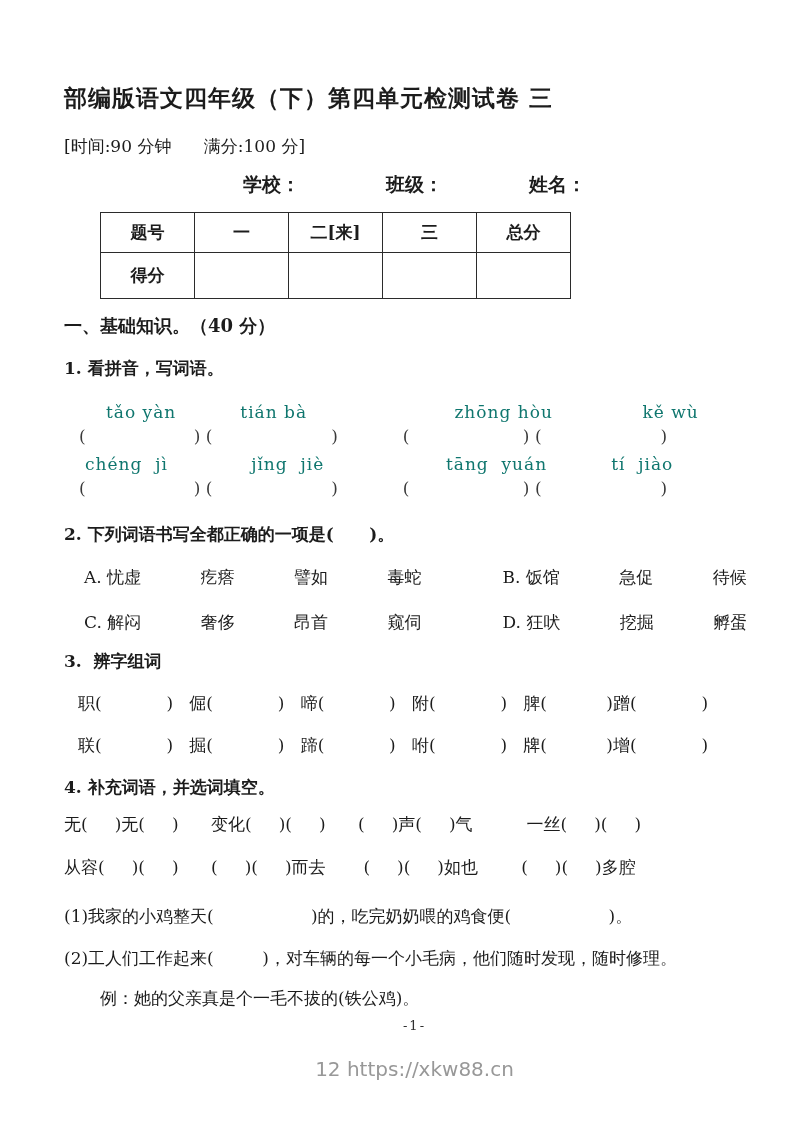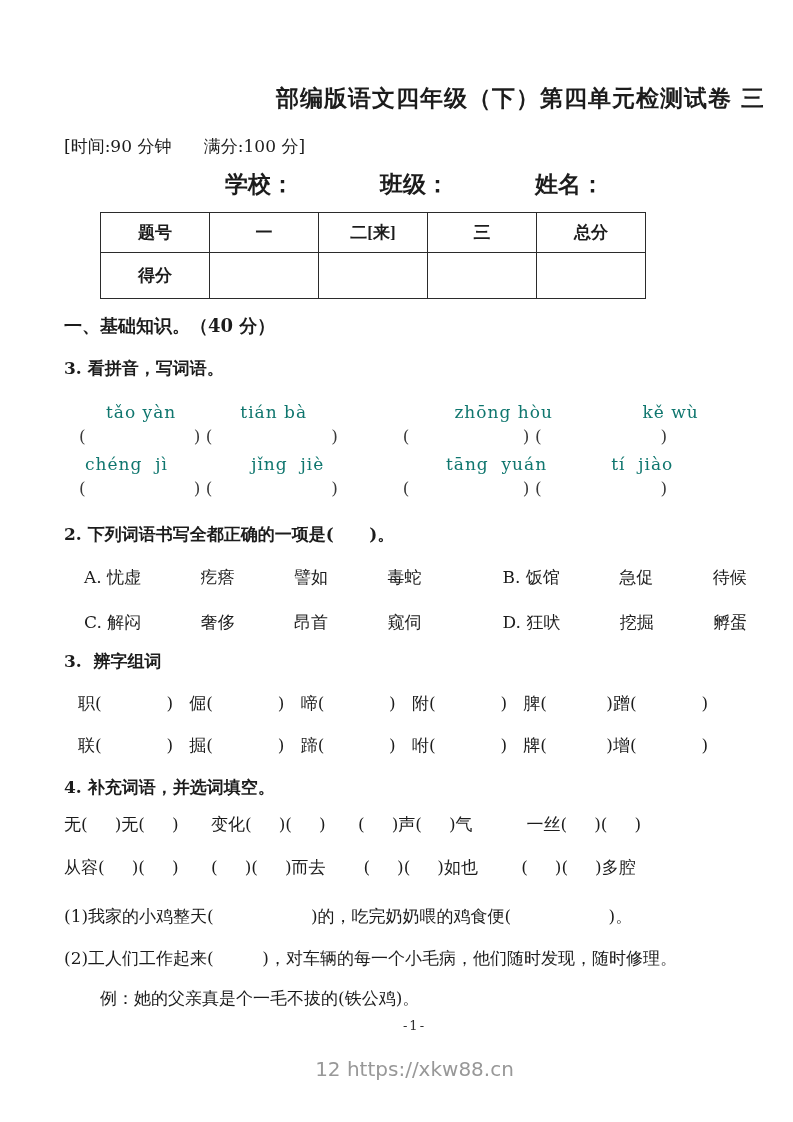--- a/index.html
+++ b/index.html
@@ -10,48 +10,47 @@
     height: 1122px;
     margin: 0 auto;
     background: #ffffff;
     color: #1c1c1c;
     font-family: "DejaVu Serif", "Liberation Serif", serif;
     overflow: hidden;
     padding: 0 28px 0 64px;
   }
   .exam-title {
     margin-top: 84px;
-    text-align: right;
+    text-align: left;
     font-size: 23px;
     font-weight: bold;
     letter-spacing: 1px;
     line-height: 28px;
   }
   .exam-info {
     margin-top: 22px;
     text-align: left;
     font-size: 17px;
     line-height: 24px;
     white-space: pre;
   }
   .student-fields {
     margin-top: 14px;
     display: flex;
     justify-content: center;
     gap: 86px;
-    font-size: 23px;
+    font-size: 19px;
     font-weight: bold;
     line-height: 24px;
   }
   table.score-table {
     margin: 16px 0 0 36px;
     border-collapse: collapse;
-    width: 546px;
+    width: 471px;
     table-layout: fixed;
-    font-family: Liberation Serif, serif;
   }
   table.score-table td {
     border: 1px solid #2b2b2b;
     text-align: center;
     font-size: 17px;
     font-weight: bold;
     padding: 0;
   }
   tr.score-header-row td { height: 40px; }
   tr.score-value-row td { height: 46px; }
@@ -133,21 +132,21 @@
         <td></td>
         <td></td>
         <td></td>
         <td></td>
       </tr>
     </tbody>
   </table>
 
   <div class="section-heading">一、基础知识。（40 分）</div>
 
-  <div class="line bold mt-q1title">3. 看拼音，写词语。</div>
+  <div class="line bold mt-q1title">1. 看拼音，写词语。</div>
   <div class="line pinyin mt-py1">tǎo yàn          tián bà                       zhōng hòu              kě wù</div>
   <div class="line mt-bl1">(                    ) (                      )            (                     ) (                      )</div>
   <div class="line pinyin mt-py2">chéng  jì             jǐng  jiè                   tāng  yuán          tí  jiào</div>
   <div class="line mt-bl2">(                    ) (                      )            (                     ) (                      )</div>
 
   <div class="line bold mt-q2title">2. 下列词语书写全都正确的一项是(      )。</div>
   <div class="line mt-opt1">A. 忧虚           疙瘩           譬如           毒蛇               B. 饭馆           急促           待候           戏剧</div>
   <div class="line mt-opt2">C. 解闷           奢侈           昂首           窥伺               D. 狂吠           挖掘           孵蛋           属付</div>
 
   <div class="line bold mt-q3title">3.  辨字组词</div>

